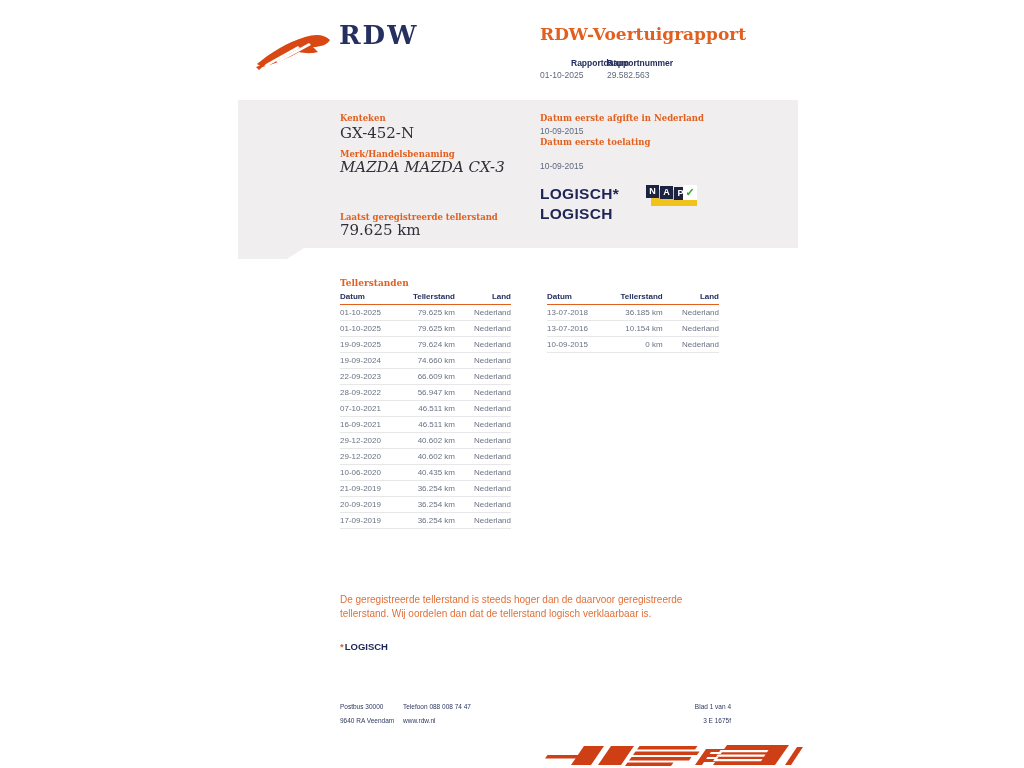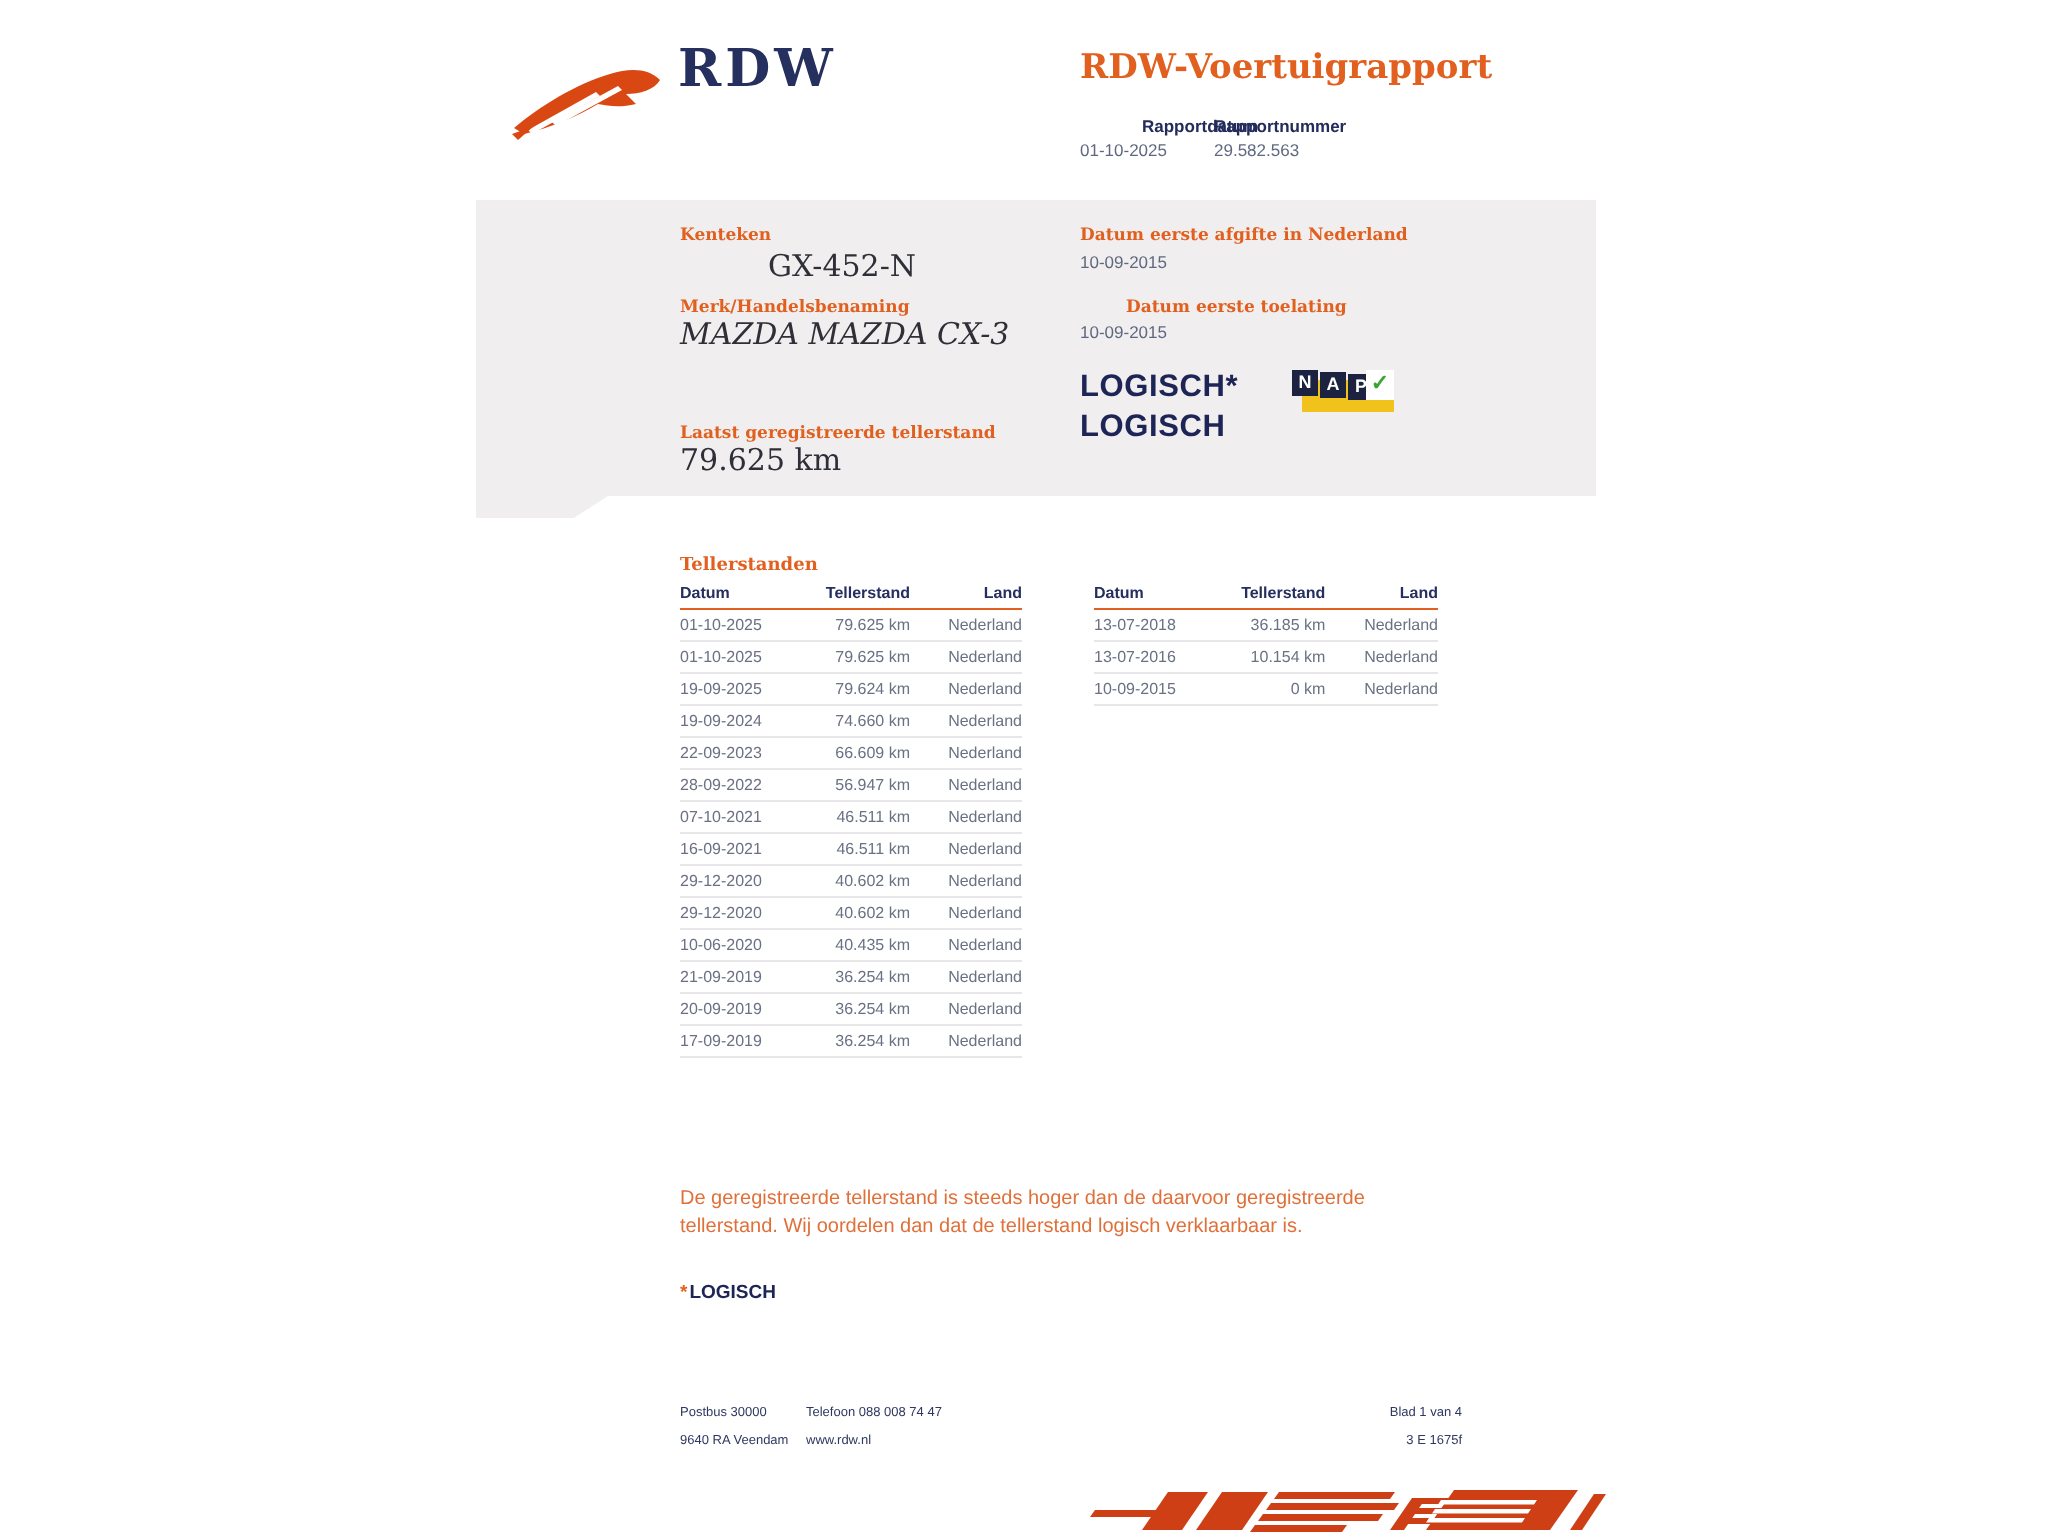--- a/index.html
+++ b/index.html
@@ -22,25 +22,25 @@
   #meta-num-value   { left:607px; top:70px; }
 
   
   #panel { left:238px; top:100px; width:560px; height:148px; background:#f0eeee; }
   #panel-tab { left:238px; top:248px; width:66px; height:11px; background:#f0eeee;
                clip-path:polygon(0 0, 100% 0, 74% 100%, 0 100%); }
   .field-label { font-family:"DejaVu Serif", serif; font-weight:bold; font-size:8.5px;
                  color:#e2601f; }
   .field-serif { font-family:"DejaVu Serif", serif; font-size:15px; color:#2f2f38; }
   .field-sans  { font-size:8.5px; color:#5f6880; }
-  #lbl-kenteken { left:102px; top:13px; }   #val-kenteken { left:102px; top:24px;margin-left:44px; }
+  #lbl-kenteken { left:102px; top:13px; }   #val-kenteken { left:102px; top:24px; }
   #lbl-merk     { left:102px; top:49px; }   #val-merk     { left:102px; top:58px;font-style:italic; }
   #lbl-teller   { left:102px; top:112px; }  #val-teller   { left:102px; top:121px; }
   #lbl-afgifte  { left:302px; top:13px; }   #val-afgifte  { left:302px; top:26px; }
-  #lbl-toelating{ left:302px; top:49px;margin-left:23px; }   #val-toelating{ left:302px; top:61px; }
+  #lbl-toelating{ left:302px; top:37px; }   #val-toelating{ left:302px; top:61px; }
   #oordeel { left:302px; top:84px; font-weight:bold; font-size:15.5px; line-height:20px;
              color:#1d2456; letter-spacing:0.3px; }
 
   
   #nap { left:408px; top:84px; width:54px; height:26px; }
   #nap .yellow { position:absolute; left:5px; top:6px; width:46px; height:16px; background:#f2c21c; }
   #nap .lbox { position:absolute; width:13px; height:13px; background:#1c2340; color:#fff;
                font-weight:bold; font-size:9px; text-align:center; line-height:13px; }
   #nap .n { left:0;  top:1px; }
   #nap .a { left:14px; top:2px; }

